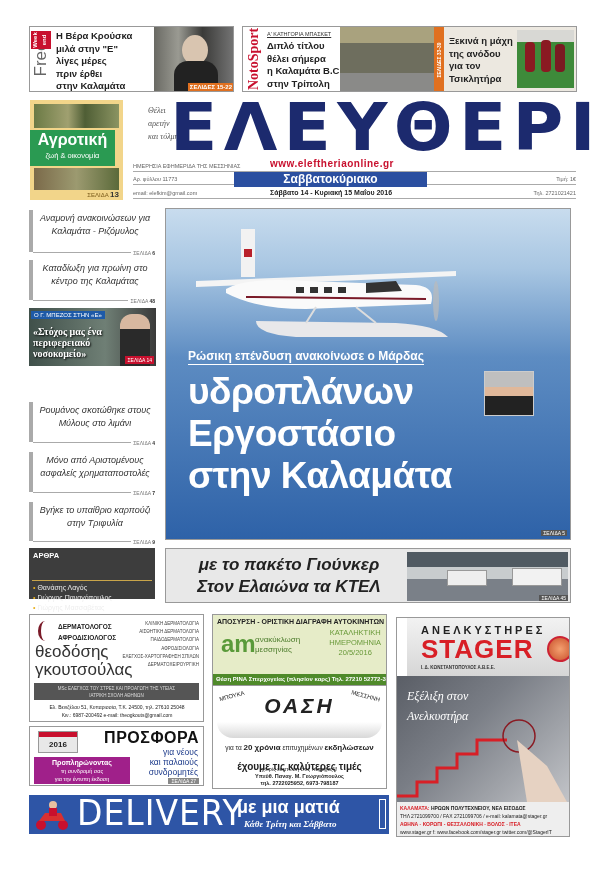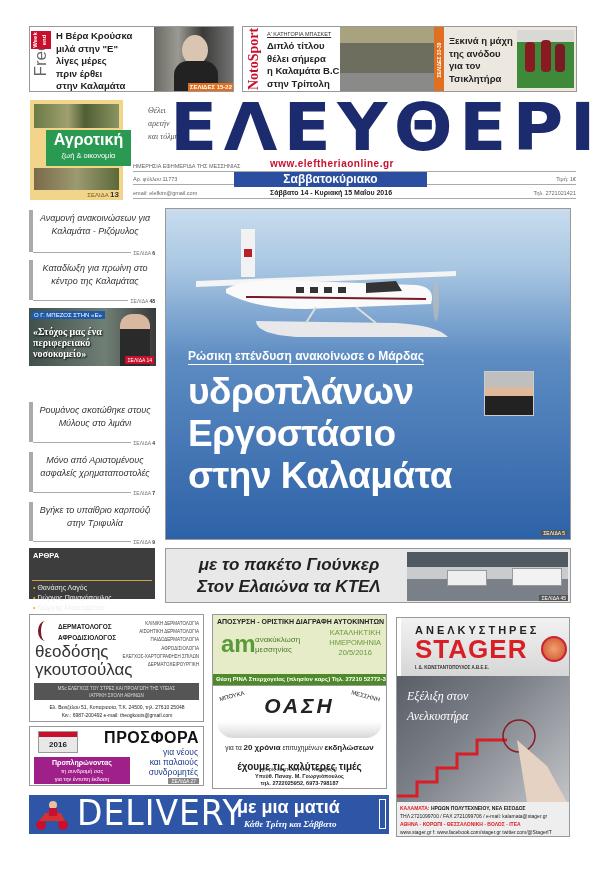--- a/index.html
+++ b/index.html
@@ -10,21 +10,21 @@
   .t1 { left: 29px; width: 205px; }
   .t2 { left: 242px; width: 335px; }
   .vbrand { position: absolute; left: 0; top: 0; width: 22px; height: 100%; }
   .vbrand span { position: absolute; left: 50%; top: 50%; transform: translate(-50%,-50%) rotate(-90deg); white-space: nowrap; font-weight: bold; }
   .teaser-text { position: absolute; font-size: 9.5px; font-weight: bold; line-height: 12.5px; color: #222; }
   .photo { position: absolute; }
 
   
   .agro { position: absolute; left: 30px; top: 100px; width: 93px; height: 100px; background: #f2d58a; }
   .agro .top-img { position: absolute; left: 4px; top: 4px; width: 85px; height: 24px; background: linear-gradient(90deg,#6b7a45,#a0a070 40%,#4f5e35 60%,#8b9462); }
-  .agro .green { position: absolute; left: 16px; top: 30px; width: 85px; height: 36px; background: #2a9a52; color: #fff; text-align: center; }
+  .agro .green { position: absolute; left: 0; top: 30px; width: 85px; height: 36px; background: #2a9a52; color: #fff; text-align: center; }
   .agro .green .big { font-size: 16px; font-weight: bold; line-height: 20px; }
   .agro .green .small { font-size: 7.5px; line-height: 12px; }
   .agro .bot-img { position: absolute; left: 4px; top: 68px; width: 85px; height: 22px; background: linear-gradient(90deg,#7b6a4a,#9c9a70 50%,#5b6a3a); }
   .agro .pg { position: absolute; right: 4px; bottom: 1px; font-size: 6px; color: #7a5a1a; }
   .agro .pg b { font-size: 8px; color: #333; }
   .motto { position: absolute; left: 148px; top: 104px; font-family: "Liberation Serif", serif; font-style: italic; font-size: 8px; line-height: 13px; color: #555; }
   .logo { position: absolute; left: 170px; top: 96px; width: 390px; height: 64px; font-family: "DejaVu Sans", sans-serif; font-weight: bold; font-size: 66px; color: #1c2a6e; letter-spacing: 6px; line-height: 64px; white-space: nowrap; transform: scaleX(1.05); transform-origin: left; }
   .url { position: absolute; left: 270px; top: 158px; font-size: 10px; font-weight: bold; color: #c8102e; letter-spacing: 0.5px; }
   .infoline { position: absolute; left: 133px; width: 443px; height: 12px; font-size: 5.5px; color: #666; border-bottom: 1px solid #aaa; }
   .infoline span { position: absolute; top: 3px; }
@@ -83,21 +83,21 @@
   .ad-oasi .l2 { position: absolute; right: 6px; top: 7px; font-size: 6px; transform: rotate(15deg); }
   .ad-oasi .big { position: absolute; left: 0; width: 100%; top: 8px; text-align: center; font-size: 21px; font-style: italic; font-weight: bold; letter-spacing: 3px; color: #222; }
   .ad-oasi .band { position: absolute; left: 4px; top: 36px; width: 165px; height: 16px; background: linear-gradient(#fff, #d8d8d8); border-radius: 0 0 80px 80px; }
   .ad-oasi .p1 { position: absolute; left: 0; top: 57px; width: 100%; text-align: center; font-size: 6.5px; }
   .ad-oasi .p1 b { font-size: 8px; }
   .ad-oasi .p2 { position: absolute; left: 0; top: 75px; width: 100%; text-align: center; font-size: 10px; font-weight: bold; }
   .ad-oasi .p3 { position: absolute; left: 0; top: 80px; width: 100%; text-align: center; font-size: 5.5px; }
   .ad-oasi .p4 { position: absolute; left: 0; top: 87px; width: 100%; text-align: center; font-size: 5.5px; font-weight: bold; line-height: 7px; }
 
   .ad-stager { position: absolute; left: 396px; top: 617px; width: 174px; height: 220px; background: #fff; border: 1px solid #999; overflow: hidden; }
-  .ad-stager .top { position: absolute; left: 4px; top: 0; width: 100%; height: 58px; background: linear-gradient(#f2f2f2,#d6d6d6); }
+  .ad-stager .top { position: absolute; left: 10px; top: 0; width: 100%; height: 58px; background: linear-gradient(#f2f2f2,#d6d6d6); }
   .ad-stager .an { position: absolute; left: 14px; top: 6px; font-size: 11px; font-weight: bold; letter-spacing: 3px; color: #222; }
   .ad-stager .st { position: absolute; left: 14px; top: 17px; font-size: 26px; font-weight: bold; color: #d81f26; letter-spacing: 1px; line-height: 28px; }
   .ad-stager .circle { position: absolute; left: 140px; top: 18px; width: 26px; height: 26px; border-radius: 50%; border: 2px solid #c23; background: radial-gradient(#f4a070,#c8502a); }
   .ad-stager .sub { position: absolute; left: 14px; top: 47px; font-size: 4.5px; font-weight: bold; color: #333; }
   .ad-stager .mid { position: absolute; left: 0; top: 58px; width: 100%; height: 126px; background: linear-gradient(135deg,#5a5e66 0%,#7a7e86 40%,#c2c4c8 100%); }
   .ad-stager .slogan { position: absolute; left: 10px; top: 10px; color: #fff; font-family: "Liberation Serif", serif; font-style: italic; font-size: 12px; line-height: 20px; }
   .ad-stager .stairs { position: absolute; left: 0; top: 40px; width: 174px; height: 86px; }
   .ad-stager .info { position: absolute; left: 0; top: 184px; width: 100%; height: 36px; background: #eee; font-size: 5px; line-height: 8px; padding: 2px 3px; }
   .ad-stager .info .r { color: #d81f26; font-weight: bold; }
 

